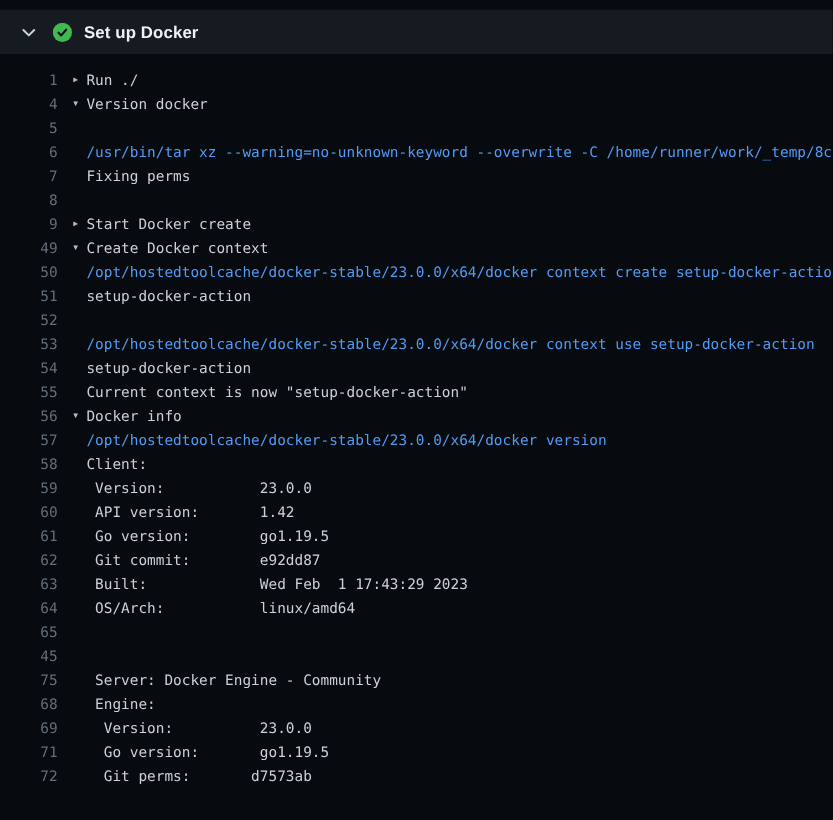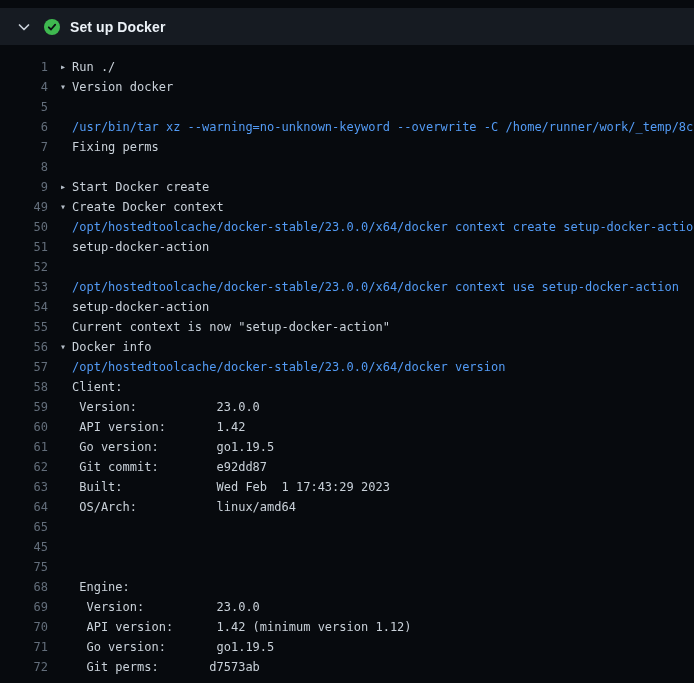--- a/index.html
+++ b/index.html
@@ -108,21 +108,20 @@
         <div class="log-line"><span class="line-num">57</span><span class="arrow"></span><span class="line-text"><span class="seg-command">/opt/hostedtoolcache/docker-stable/23.0.0/x64/docker version</span></span></div>
         <div class="log-line"><span class="line-num">58</span><span class="arrow"></span><span class="line-text"><span class="seg-plain">Client:</span></span></div>
         <div class="log-line"><span class="line-num">59</span><span class="arrow"></span><span class="line-text"><span class="seg-plain"> Version:           23.0.0</span></span></div>
         <div class="log-line"><span class="line-num">60</span><span class="arrow"></span><span class="line-text"><span class="seg-plain"> API version:       1.42</span></span></div>
         <div class="log-line"><span class="line-num">61</span><span class="arrow"></span><span class="line-text"><span class="seg-plain"> Go version:        go1.19.5</span></span></div>
         <div class="log-line"><span class="line-num">62</span><span class="arrow"></span><span class="line-text"><span class="seg-plain"> Git commit:        e92dd87</span></span></div>
         <div class="log-line"><span class="line-num">63</span><span class="arrow"></span><span class="line-text"><span class="seg-plain"> Built:             Wed Feb  1 17:43:29 2023</span></span></div>
         <div class="log-line"><span class="line-num">64</span><span class="arrow"></span><span class="line-text"><span class="seg-plain"> OS/Arch:           linux/amd64</span></span></div>
         <div class="log-line"><span class="line-num">65</span><span class="arrow"></span></div>
         <div class="log-line"><span class="line-num">45</span><span class="arrow"></span><span class="line-text"></span></div>
-        <div class="log-line"><span class="line-num">75</span><span class="arrow"></span></div>
+        <div class="log-line"><span class="line-num">75</span><span class="arrow"></span><span class="line-text"><span class="seg-plain"> Server: Docker Engine - Community</span></span></div>
         <div class="log-line"><span class="line-num">68</span><span class="arrow"></span><span class="line-text"><span class="seg-plain"> Engine:</span></span></div>
         <div class="log-line"><span class="line-num">69</span><span class="arrow"></span><span class="line-text"><span class="seg-plain">  Version:          23.0.0</span></span></div>
-        <div class="log-line"><span class="line-num">70</span><span class="arrow"></span><span class="line-text"><span class="seg-plain">  API version:      1.42 (minimum version 1.12)</span></span></div>
         <div class="log-line"><span class="line-num">71</span><span class="arrow"></span><span class="line-text"><span class="seg-plain">  Go version:       go1.19.5</span></span></div>
         <div class="log-line"><span class="line-num">72</span><span class="arrow"></span><span class="line-text"><span class="seg-plain">  Git perms:       d7573ab</span></span></div>
       </div>
   </div>
 </div>
 
 </body></html>

